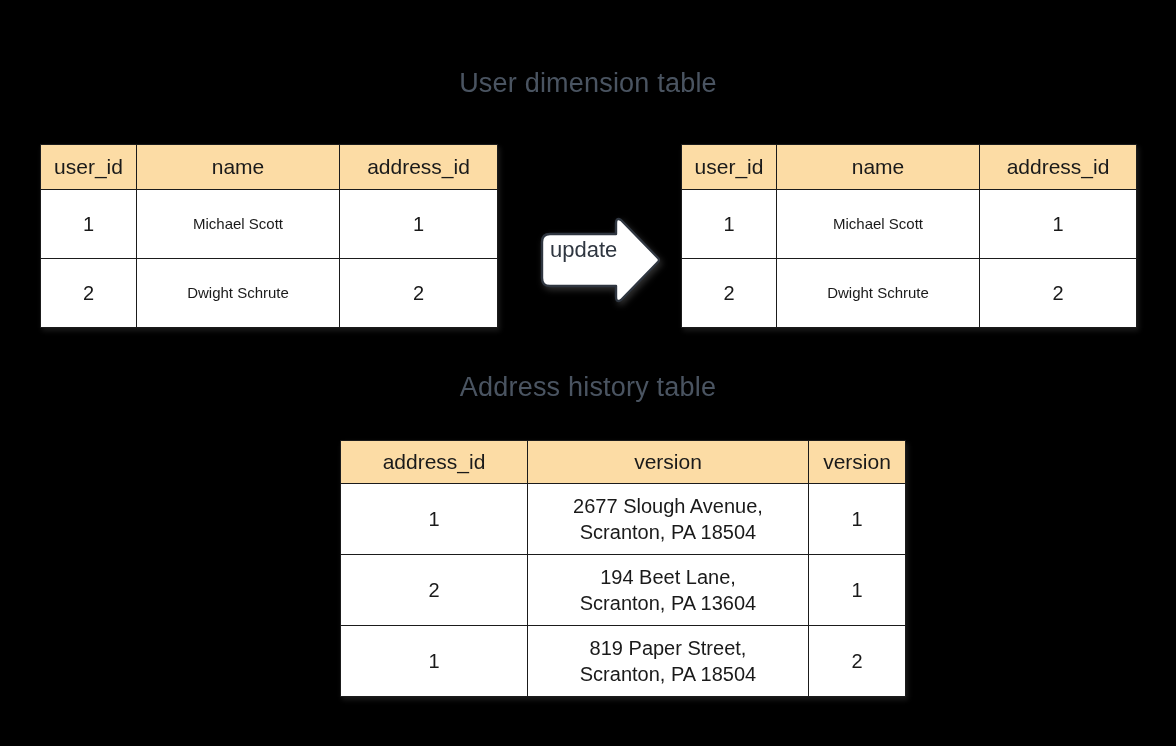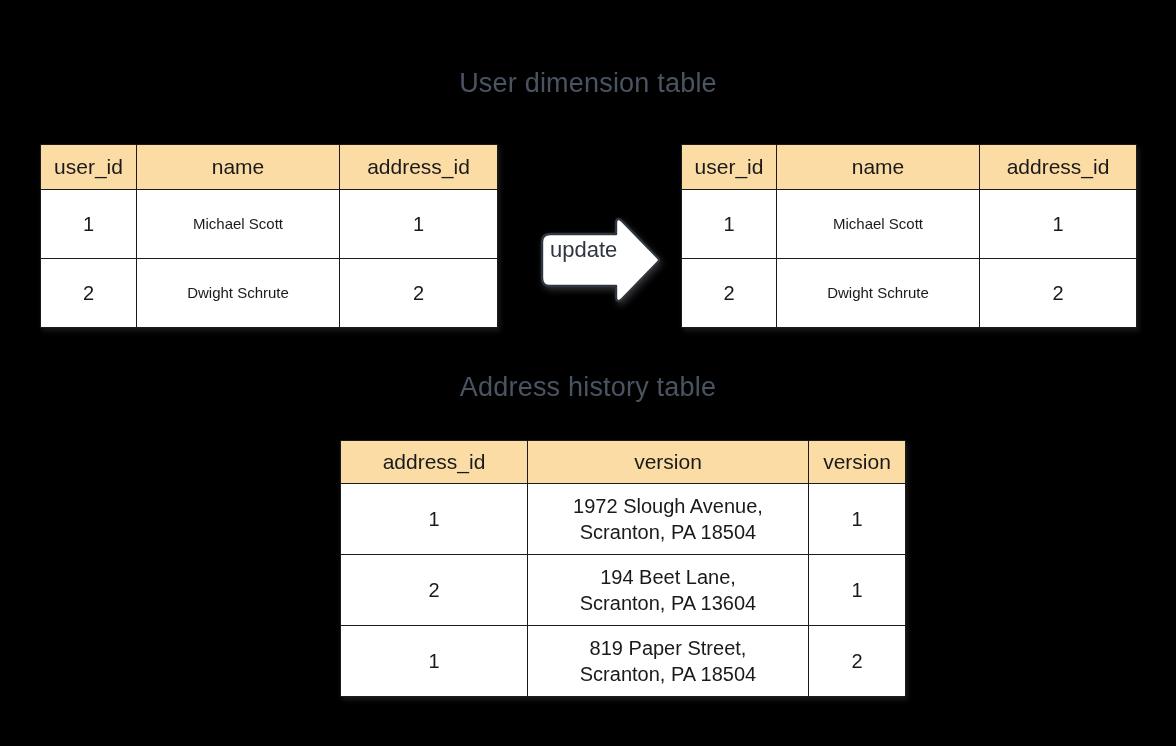--- a/index.html
+++ b/index.html
@@ -164,21 +164,21 @@
       <tr>
         <th>address_id</th>
         <th>version</th>
         <th>version</th>
       </tr>
     </thead>
     <tbody>
       <tr>
         <td class="id-cell">1</td>
         <td class="addr-cell">
-          <span>1972 Slough Avenue,</span><br>
+          <span>2677 Slough Avenue,</span><br>
           <span>Scranton, PA 18504</span>
         </td>
         <td class="ver-cell">1</td>
       </tr>
       <tr>
         <td class="id-cell">2</td>
         <td class="addr-cell">
           <span>194 Beet Lane,</span><br>
           <span>Scranton, PA 13604</span>
         </td>

